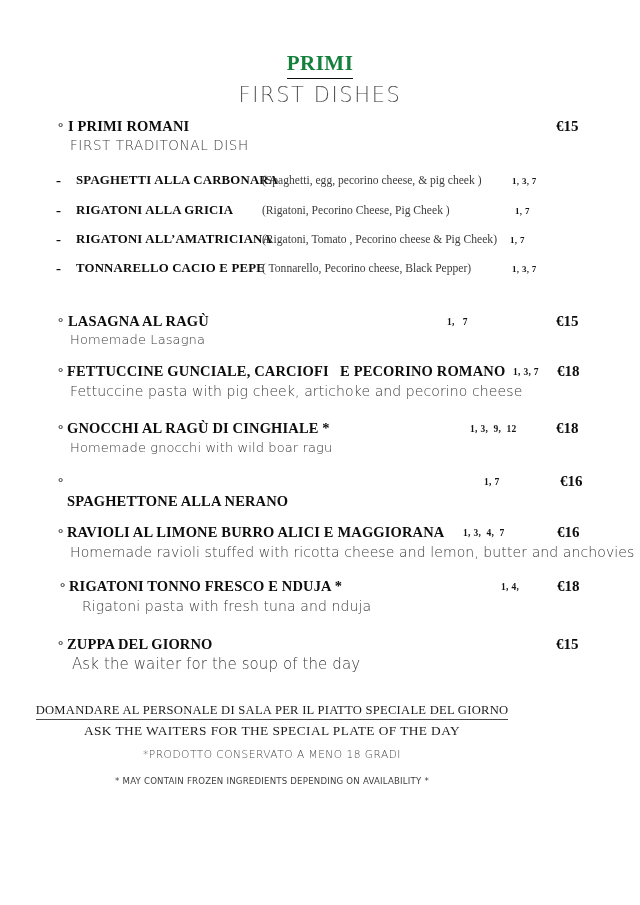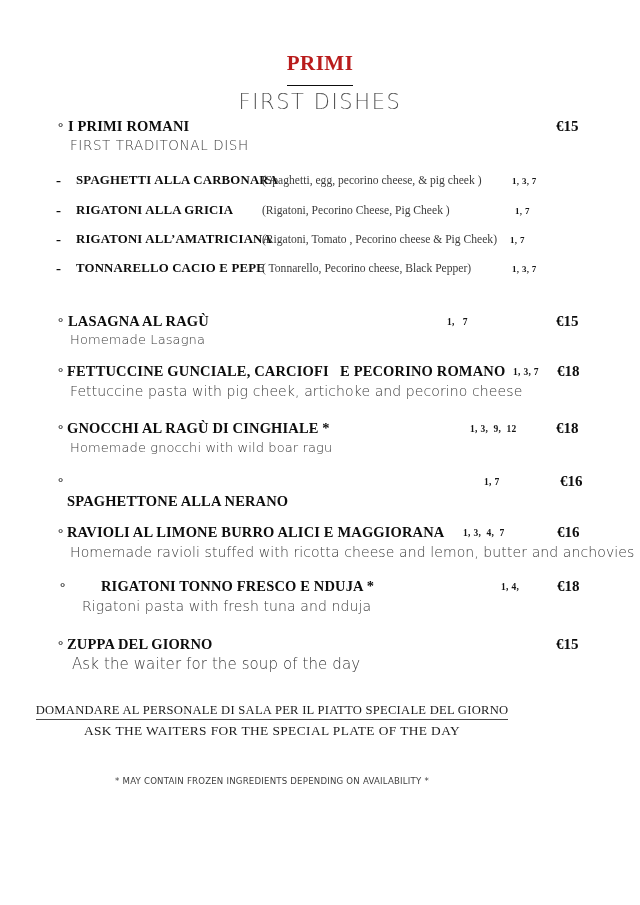--- a/index.html
+++ b/index.html
@@ -28,24 +28,24 @@
     left: 0;
     top: 52px;
     width: 640px;
     text-align: center;
   }
   .title-primi {
     font-family: "Liberation Serif", serif;
     font-weight: bold;
     font-size: 21px;
     letter-spacing: 0.5px;
-    color: #b91c1c;
+    color: #15803d;
     display: inline-block;
     border-bottom: 1.6px solid #0d0d0d;
-    padding-bottom: 11px;
+    padding-bottom: 4px;
     line-height: 1.05;
   }
   .title-first-dishes {
     margin-top: 5px;
     font-family: "DejaVu Sans", sans-serif;
     font-weight: 300;
     font-size: 21px;
     letter-spacing: 1.6px;
     color: #2e2e2e;
     -webkit-text-stroke: 0.15px #ffffff;
@@ -287,21 +287,21 @@
       <span class="dish-name" style="left:67px;">RAVIOLI AL LIMONE BURRO ALICI E MAGGIORANA</span>
       <span class="allergens" style="left:463px;">1, 3,  4,  7</span>
       <span class="price" style="left:557px;">€16</span>
     </div>
     <div class="dish-desc" style="left:70px;top:20px;text-align:right;">Homemade ravioli stuffed with ricotta cheese and lemon, butter and anchovies</div>
   </div>
 
   <div class="dish" style="top:578px;">
     <div class="dish-line">
       <span class="bullet" style="left:60px;top:1px;">°</span>
-      <span class="dish-name" style="left:69px;margin-left:32px;">RIGATONI TONNO FRESCO E NDUJA *</span>
+      <span class="dish-name" style="left:69px;">RIGATONI TONNO FRESCO E NDUJA *</span>
       <span class="allergens" style="left:501px;">1, 4,</span>
       <span class="price" style="left:557px;">€18</span>
     </div>
     <div class="dish-desc" style="left:70px;top:20px;margin-left:12px;">Rigatoni pasta with fresh tuna and nduja</div>
   </div>
 
   <div class="dish" style="top:636px;">
     <div class="dish-line">
       <span class="bullet" style="left:58px;top:1px;">°</span>
       <span class="dish-name" style="left:67px;">ZUPPA DEL GIORNO</span>
@@ -311,18 +311,21 @@
   </div>
 
   <div class="footer" style="top:700px;">
     <span class="footer-it">DOMANDARE AL PERSONALE  DI SALA PER IL PIATTO SPECIALE DEL  GIORNO</span>
   </div>
 
   <div class="footer" style="top:721px;">
     <span class="footer-en">ASK THE WAITERS FOR THE SPECIAL PLATE OF THE DAY</span>
   </div>
 
+  <div class="footer" style="top:744px;">
+    <span class="footer-note">*PRODOTTO CONSERVATO A MENO 18 GRADI</span>
+  </div>
 
   <div class="footer" style="top:770px;">
     <span class="footer-fine">* MAY CONTAIN FROZEN INGREDIENTS DEPENDING ON AVAILABILITY *</span>
   </div>
 
 </div>
 
 </body></html>

